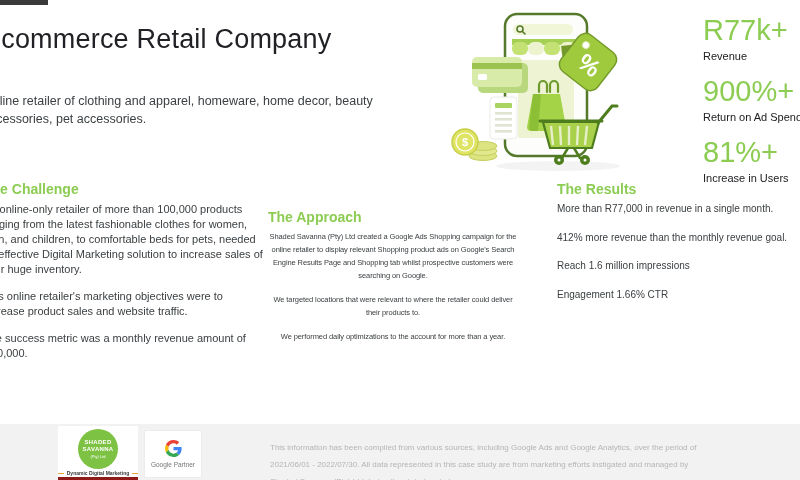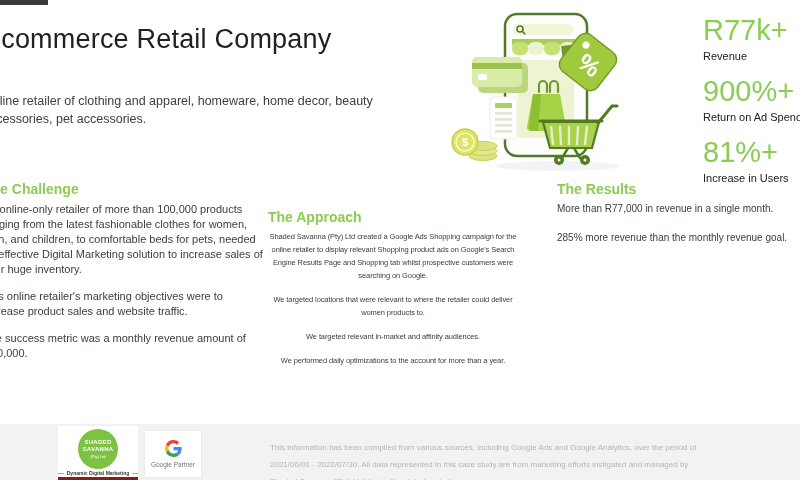--- a/index.html
+++ b/index.html
@@ -159,29 +159,30 @@
   <section class="col col-challenge">
     <h2>The Challenge</h2>
     <p>An online-only retailer of more than 100,000 products ranging from the latest fashionable clothes for women, men, and children, to comfortable beds for pets, needed an effective Digital Marketing solution to increase sales of their huge inventory.</p>
     <p>This online retailer's marketing objectives were to increase product sales and website traffic.</p>
     <p>The success metric was a monthly revenue amount of R20,000.</p>
   </section>
 
   <section class="col col-approach">
     <h2>The Approach</h2>
     <p>Shaded Savanna (Pty) Ltd created a Google Ads Shopping campaign for the online retailer to display relevant Shopping product ads on Google's Search Engine Results Page and Shopping tab whilst prospective customers were searching on Google.</p>
-    <p>We targeted locations that were relevant to where the retailer could deliver women products to.</p>
-    <p>We targeted relevant in-market and affinity audiences.</p>
+    <p>We targeted locations that were relevant to where the retailer could deliver their products to.</p>
     <p>We performed daily optimizations to the account for more than a year.</p>
   </section>
 
   <section class="col col-results">
     <h2>The Results</h2>
     <p>More than R77,000 in revenue in a single month.</p>
-    <p>285% more revenue than the monthly revenue goal.</p>
+    <p>412% more revenue than the monthly revenue goal.</p>
+    <p>Reach 1.6 million impressions</p>
+    <p>Engagement 1.66% CTR</p>
   </section>
 
   <footer class="footer">
 
     <div class="ss-block">
       <div class="ss-circle">
         <span class="ss-name">SHADED</span>
         <span class="ss-name">SAVANNA</span>
         <span class="ss-sub">(Pty) Ltd</span>
       </div>

